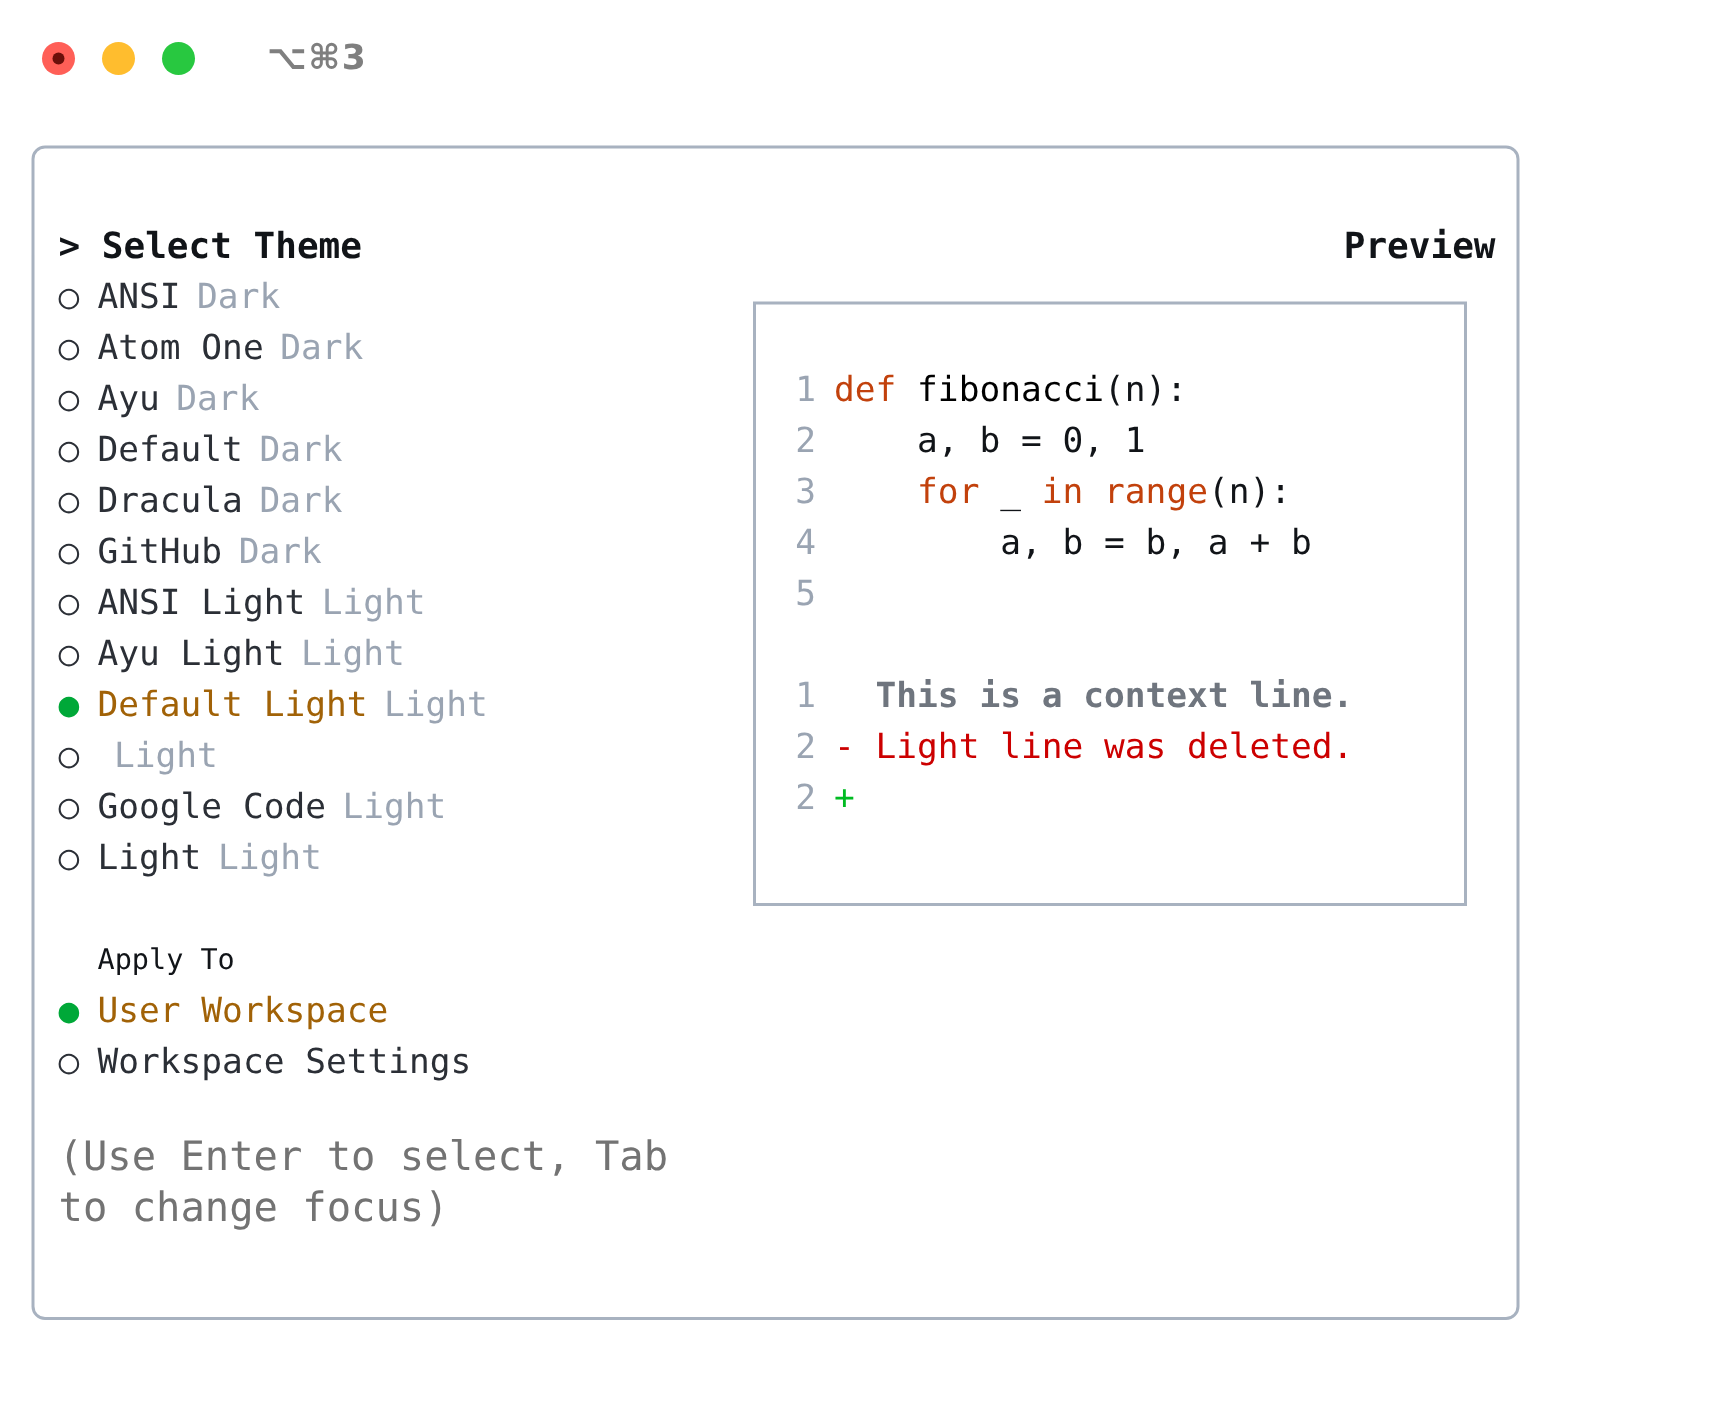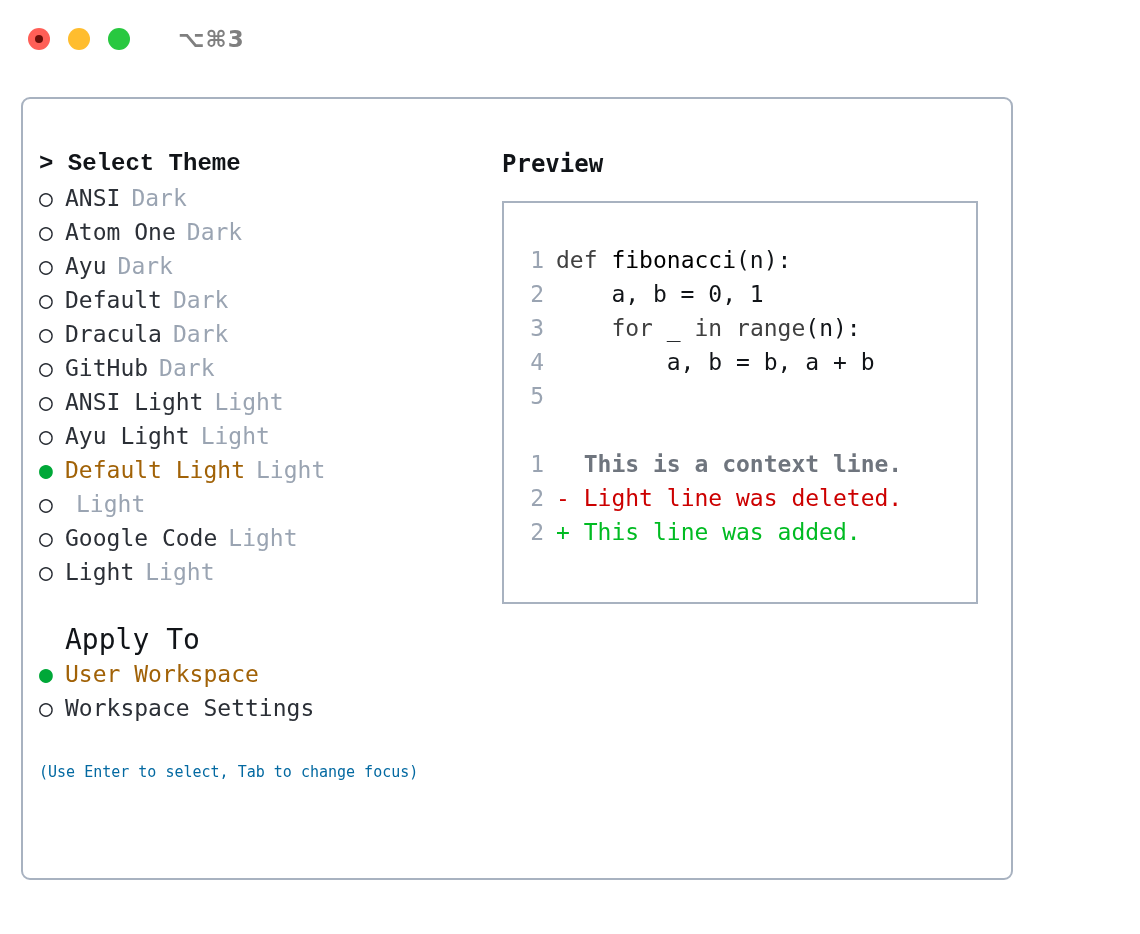--- a/index.html
+++ b/index.html
@@ -98,21 +98,20 @@
     width: 450px;
   }
 
   .section-heading {
     font-size: 24px;
     font-weight: bold;
     color: #111418;
     line-height: 34px;
     white-space: pre;
     height: 34px;
-    font-family: Liberation Mono, monospace;
   }
 
   .opt-row {
     display: flex;
     align-items: baseline;
     height: 34px;
     line-height: 34px;
     font-size: 23px;
     white-space: pre;
   }
@@ -127,50 +126,51 @@
   .opt-row.selected .opt-marker { color: #00a838; }
   .opt-label { color: #2b2f36; }
   .opt-row.selected .opt-label { color: #a16207; }
   .opt-tag {
     color: #9aa4b2;
     margin-left: 11px;
   }
 
   #apply-block { margin-top: 34px; }
   .apply-heading {
-    font-size: 28px;
+    font-size: 19px;
     color: #111418;
     line-height: 34px;
     height: 34px;
     padding-left: 26px;
     white-space: pre;
   }
 
   #hint-text {
     margin-top: 30px;
-    font-size: 15px;
-    line-height: 34px;
-    color: #0369a1;
+    font-size: 27px;
+    line-height: 34px;
+    color: #737373;
     width: 410px;
     white-space: pre-wrap;
   }
 
   
   #preview-column {
     position: absolute;
     left: 479px;
     top: 48px;
     width: 495px;
   }
   #preview-title {
     font-size: 24px;
     font-weight: bold;
     color: #111418;
     line-height: 34px;
     height: 34px;
+    text-align: right;
   }
   #preview-box {
     margin-top: 20px;
     width: 476px;
     height: 403px;
     border: 2px solid #a8b2c0;
     box-sizing: border-box;
     background: #ffffff;
     position: relative;
   }
@@ -189,21 +189,21 @@
     white-space: pre;
   }
   .ln {
     flex: 0 0 28px;
     width: 28px;
     text-align: right;
     color: #9aa4b2;
     margin-right: 12px;
   }
   .code-text { color: #111418; }
-  .tok-kw   { color: #404040; }
+  .tok-kw   { color: #c2410c; }
   .tok-fn   { color: #000000; }
   .tok-plain{ color: #111418; }
 
   .diff-gap { height: 34px; }
   .diff-line .code-text.ctx { color: #6f757e; font-weight: bold; }
   .diff-line .code-text.del { color: #cc0000; }
   .diff-line .code-text.add { color: #00bb22; }
 </style>
 </head>
 <body>
@@ -261,21 +261,21 @@
                 <div class="code-line"><span class="ln">1</span><span class="code-text"><span class="tok-kw">def </span><span class="tok-fn">fibonacci</span><span class="tok-plain">(n):</span></span></div>
                 <div class="code-line"><span class="ln">2</span><span class="code-text"><span class="tok-plain">    a, b = 0, 1</span></span></div>
                 <div class="code-line"><span class="ln">3</span><span class="code-text"><span class="tok-plain">    </span><span class="tok-kw">for</span><span class="tok-plain"> _ </span><span class="tok-kw">in</span><span class="tok-plain"> </span><span class="tok-kw">range</span><span class="tok-plain">(n):</span></span></div>
                 <div class="code-line"><span class="ln">4</span><span class="code-text"><span class="tok-plain">        a, b = b, a + b</span></span></div>
                 <div class="code-line"><span class="ln">5</span></div>
               </div>
             <div class="diff-gap"></div>
             <div id="diff-lines">
                 <div class="code-line diff-line"><span class="ln">1</span><span class="code-text ctx">  </span><span class="code-text ctx">This is a context line.</span></div>
                 <div class="code-line diff-line"><span class="ln">2</span><span class="code-text del">- </span><span class="code-text del">Light line was deleted.</span></div>
-                <div class="code-line diff-line"><span class="ln">2</span><span class="code-text add">+ </span><span class="code-text add">This line was added.</span></div>
+                <div class="code-line diff-line"><span class="ln">2</span><span class="code-text add">+ </span></div>
               </div>
           </div>
         </div>
       </div>
 
     </div>
   </div>
 </div>
 
 </body></html>

